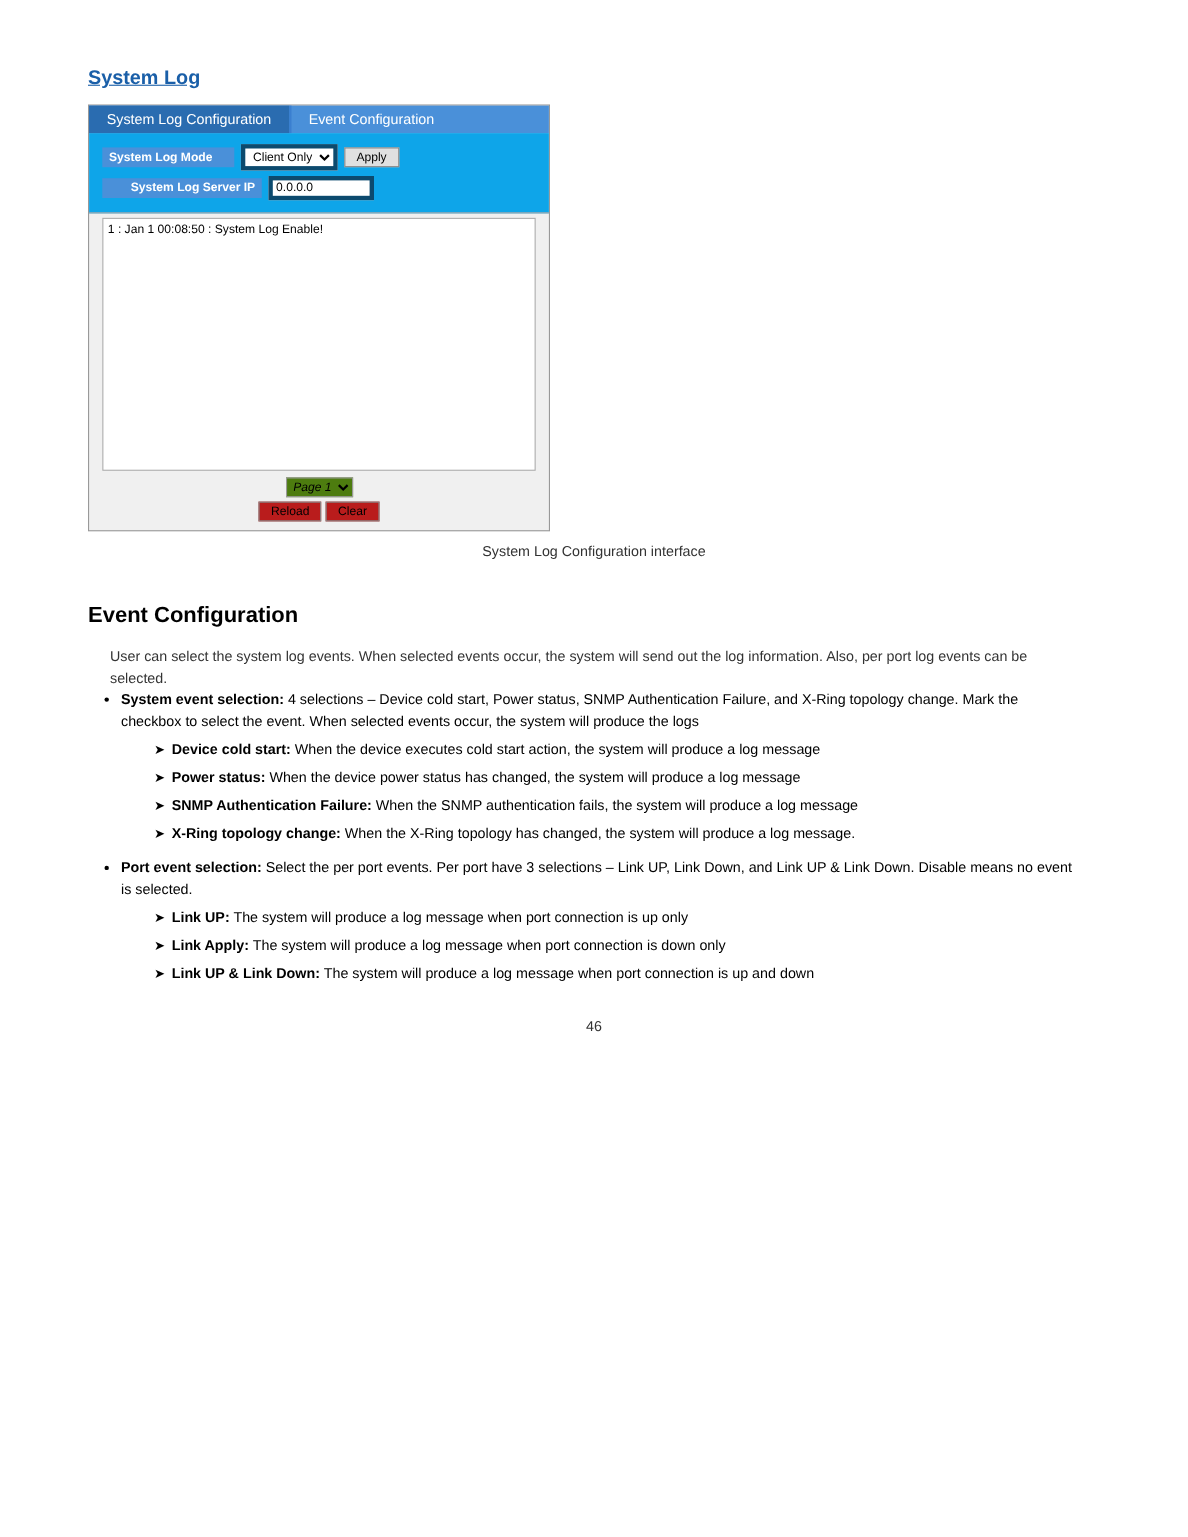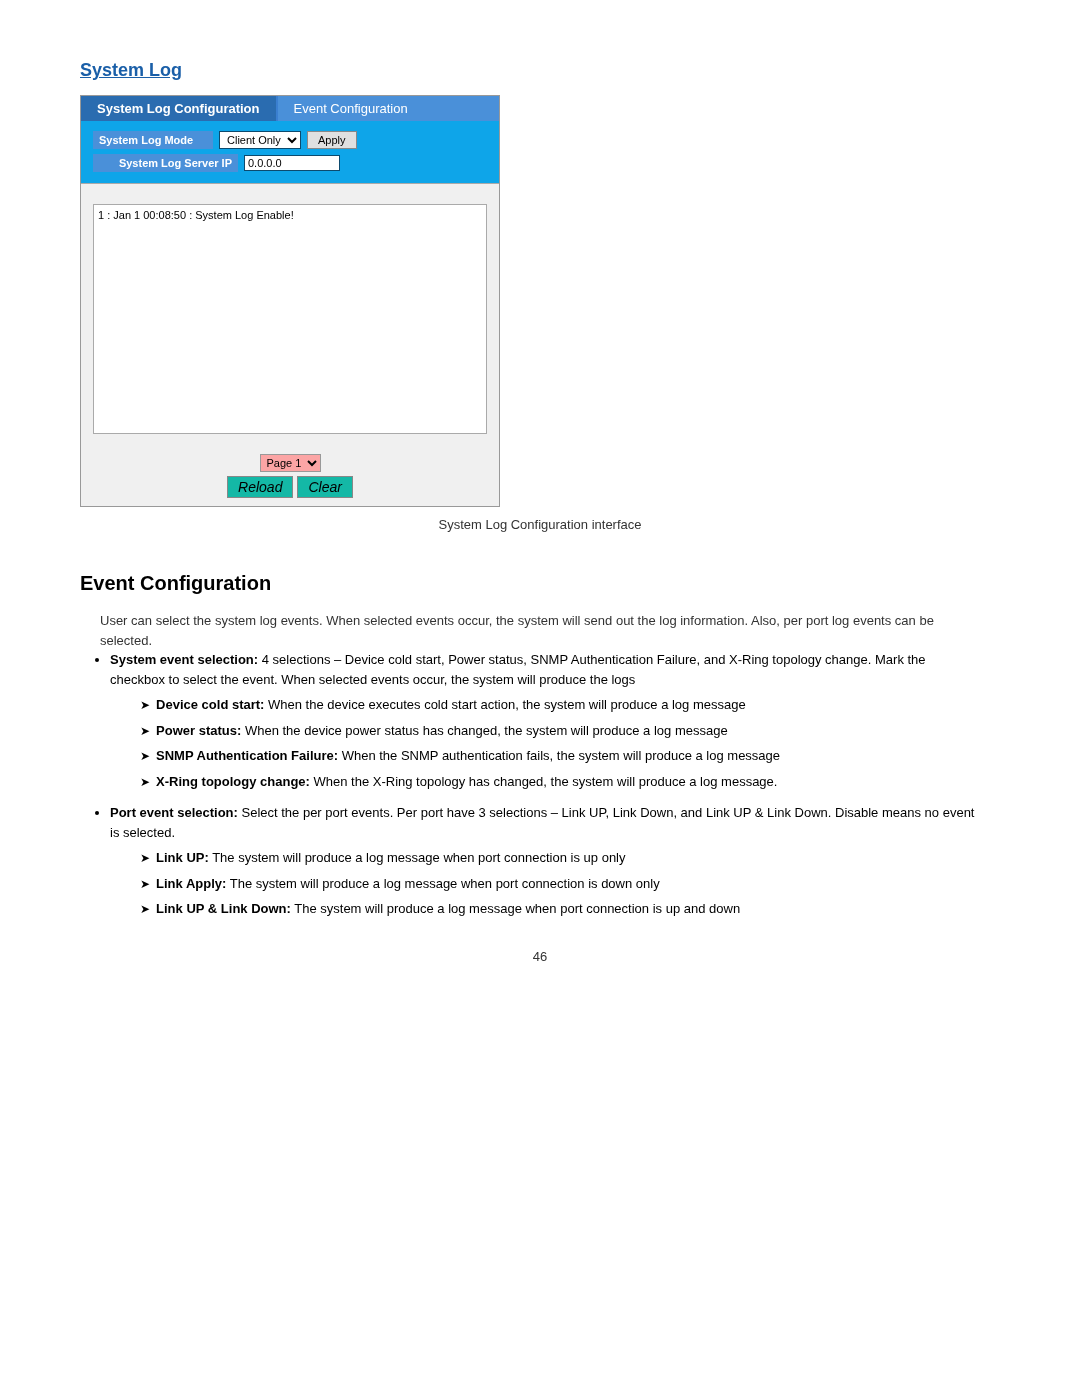--- a/index.html
+++ b/index.html
@@ -42,21 +42,21 @@
       padding: 5px 16px;
       font-size: 13px;
       color: #fff;
       cursor: pointer;
       border: none;
       background: transparent;
     }
 
     .tab.active {
       background: #2a6cb0;
-      font-weight: bold;
+      font-weight: normal;
     }
 
     .tab-divider {
       width: 2px;
       background: #3a7fd0;
     }
 
     .form-area {
       padding: 10px 12px 6px 12px;
       background: #0ea5e9;
@@ -87,37 +87,37 @@
       font-weight: bold;
       font-size: 11px;
       min-width: 145px;
       margin-right: 6px;
       text-align: right;
     }
 
     .form-control {
       font-size: 11px;
       padding: 1px 3px;
-      border: 1px solid #0c4a6e;
+      border: 4px solid #0c4a6e;
       background: #fff;
     }
 
     .apply-btn {
       font-size: 11px;
       padding: 2px 10px;
       background: #e0e0e0;
       border: 1px solid #888;
       cursor: pointer;
       margin-left: 6px;
     }
 
     .log-display {
       background: #fff;
       border: 1px solid #aaa;
-      margin: 20px 12px;
+      margin: 4px 12px;
       height: 230px;
       font-size: 11px;
       padding: 4px;
       overflow-y: auto;
       color: #000;
     }
 
     .log-entry {
       font-size: 11px;
       color: #000;
@@ -128,38 +128,38 @@
       align-items: center;
       justify-content: center;
       margin: 6px 0 4px 0;
       gap: 6px;
     }
 
     .page-select {
       font-size: 11px;
       padding: 1px 2px;
       border: 1px solid #999;
-      background: #fca5a5;
+      background: #4d7c0f;
+      font-style: italic;
     }
 
     .action-row {
       display: flex;
       align-items: center;
       justify-content: center;
       gap: 4px;
       margin-bottom: 8px;
     }
 
     .action-btn {
-      font-size: 14px;
+      font-size: 11px;
       padding: 2px 10px;
-      background: #14b8a6;
+      background: #b91c1c;
       border: 1px solid #888;
       cursor: pointer;
-      font-style: italic;
     }
 
     .caption {
       text-align: center;
       font-size: 13px;
       color: #333;
       margin-top: 10px;
     }
 
     

